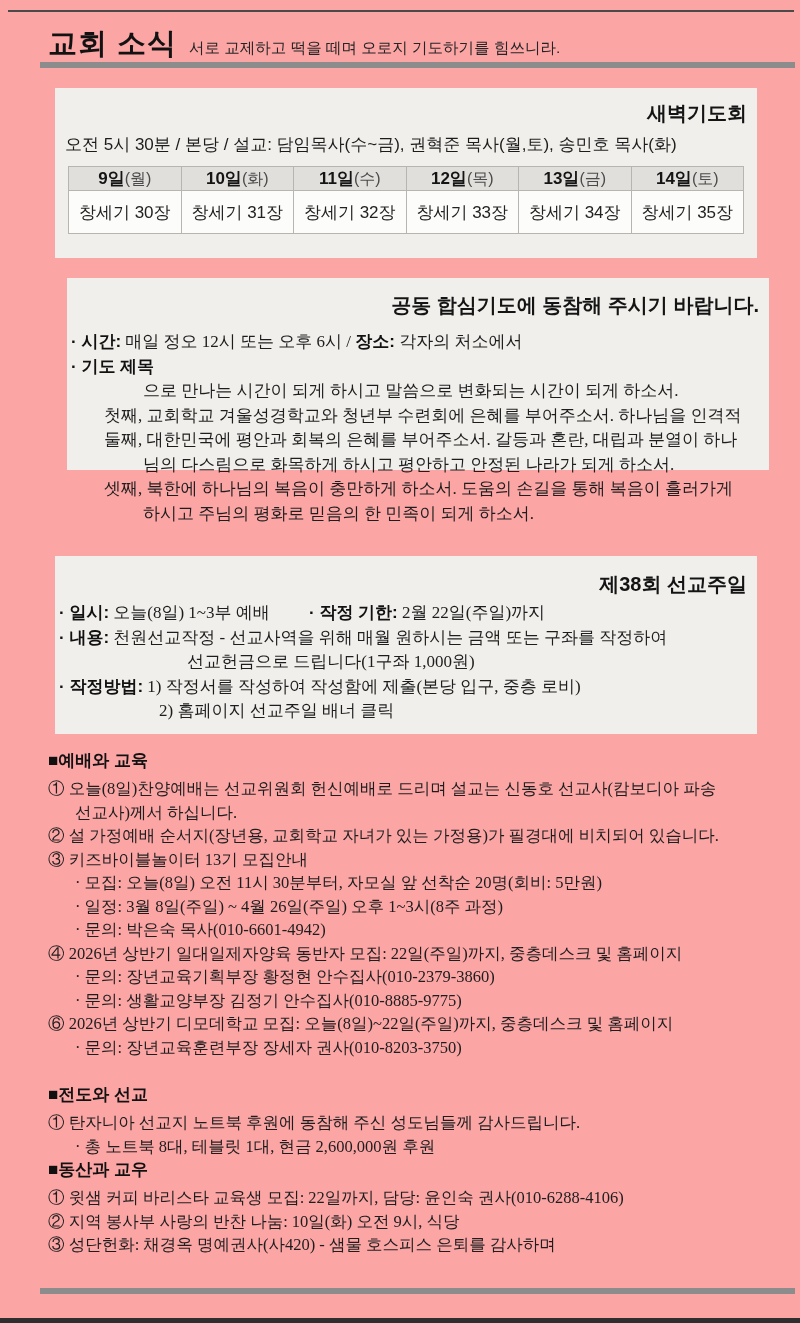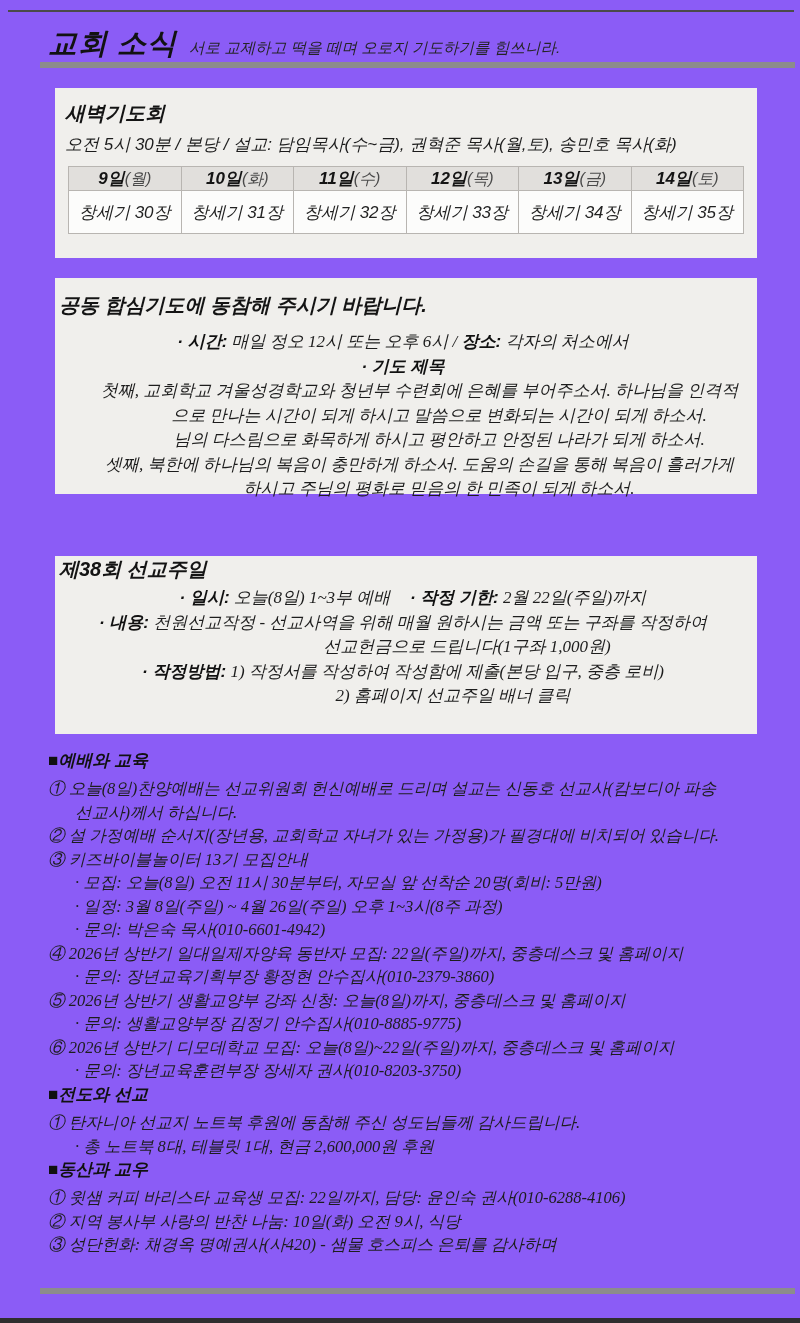--- a/index.html
+++ b/index.html
@@ -1,63 +1,63 @@
 <!DOCTYPE html>
 <html><head>
 <meta charset="utf-8">
 <style>
   * { margin:0; padding:0; box-sizing:border-box; }
   html,body { background:#ffffff; }
   body {
     width:800px; height:1323px; position:relative; overflow:hidden;
     font-family:"Liberation Serif", serif; color:#1b1b1b;
   }
-  .page { position:absolute; inset:0; width:800px; height:1323px; background:#8b5cf6;font-style:italic; }
+  .page { position:absolute; inset:0; width:800px; height:1323px; background:#fca5a5; }
 
   .top-line { position:absolute; top:10px; left:8px; right:6px; height:2px; background:#4a4a4a; }
   .header { position:absolute; top:24px; left:48px; right:30px; display:flex; align-items:baseline; gap:12px; white-space:nowrap; }
   .page-title { font-family:"Liberation Sans", sans-serif; font-weight:bold; font-size:29px; letter-spacing:1px; color:#121212; }
   .page-subtitle { font-family:"Liberation Sans", sans-serif; font-size:15.5px; color:#242424; }
   .rule { background:#8c8c8c; height:6px; position:absolute; left:40px; right:5px; }
   .rule-top { top:62px; }
   .rule-bottom { top:1288px; }
   .bottom-bar { position:absolute; top:1318px; left:0; width:800px; height:5px; background:#2e2e2e; }
 
   .box { position:absolute; left:55px; width:702px; background:#f0efec; }
   .box-title {
     font-family:"Liberation Sans", sans-serif; font-weight:bold; font-size:20px;
-    text-align:left; color:#141414; line-height:26px; white-space:nowrap;
+    text-align:right; color:#141414; line-height:26px; white-space:nowrap;
   }
 
   
   .box-dawn { top:88px; height:170px; padding:12px 10px 0 10px; }
   .dawn-info {
     font-family:"Liberation Sans", sans-serif; font-size:17px; text-align:left;
     margin-top:7px; line-height:24px; color:#1c1c1c; white-space:nowrap;
   }
   table.sched { width:calc(100% - 6px); margin:9px auto 0 auto; border-collapse:collapse; table-layout:fixed; }
   table.sched td {
     border:1px solid #b8b5b1; text-align:center;
     font-family:"Liberation Sans", sans-serif; font-size:17px;
   }
   tr.sched-head td { background:#e1dfdc; height:20px; }
   tr.sched-body td { background:#fcfcfb; height:43px; font-size:17px; color:#222; }
   .day-num { font-weight:bold; color:#141414; }
   .day-wd { color:#4a4a4a; font-size:16px; }
 
   
-  .box-joint { top:278px; height:216px; padding:14px 10px 6px 4px; }
-  .bl { font-size:17px; line-height:24.5px; white-space:nowrap; color:#1d1d1d;text-align:center; }
+  .box-joint { top:278px; height:192px; padding:14px 10px 6px 4px;margin-left:12px; }
+  .bl { font-size:17px; line-height:24.5px; white-space:nowrap; color:#1d1d1d; }
   .lbl { font-family:"Liberation Sans", sans-serif; font-weight:bold; color:#111; }
   .joint-first { margin-top:12px; }
   .t1 { padding-left:33px; }
   .t2 { padding-left:72px; }
 
   
-  .box-mission { top:556px; height:178px; padding:0 10px 0 4px; }
+  .box-mission { top:556px; height:178px; padding:15px 10px 0 4px; }
   .mission-first { margin-top:4px; }
   .when-group { display:inline-block; width:250px; }
   .m-cont1 { padding-left:128px; }
   .m-cont2 { padding-left:100px; }
 
   
   .sec { position:absolute; left:48px; width:714px; }
   .sec-worship { top:748px; }
   .sec-evangelism { top:1082px; }
   .sec-fellowship { top:1157px; }
@@ -105,22 +105,23 @@
       </tbody>
     </table>
   </section>
 
   <section class="box box-joint">
     <div class="box-title">공동 합심기도에 동참해 주시기 바랍니다.</div>
     <div class="bl joint-first">
       <span class="lbl">· 시간:</span><span> 매일 정오 12시 또는 오후 6시 / </span><span class="lbl">장소:</span><span> 각자의 처소에서</span>
     </div>
     <div class="bl lbl">· 기도 제목</div>
+    <div class="bl t2">으로 만나는 시간이 되게 하시고 말씀으로 변화되는 시간이 되게 하소서.</div>
     <div class="bl t1">첫째, 교회학교 겨울성경학교와 청년부 수련회에 은혜를 부어주소서. 하나님을 인격적</div>
-    <div class="bl t2">으로 만나는 시간이 되게 하시고 말씀으로 변화되는 시간이 되게 하소서.</div>
+    <div class="bl t1">둘째, 대한민국에 평안과 회복의 은혜를 부어주소서. 갈등과 혼란, 대립과 분열이 하나</div>
     <div class="bl t2">님의 다스림으로 화목하게 하시고 평안하고 안정된 나라가 되게 하소서.</div>
     <div class="bl t1">셋째, 북한에 하나님의 복음이 충만하게 하소서. 도움의 손길을 통해 복음이 흘러가게</div>
     <div class="bl t2">하시고 주님의 평화로 믿음의 한 민족이 되게 하소서.</div>
   </section>
 
   <section class="box box-mission">
     <div class="box-title">제38회 선교주일</div>
     <div class="bl mission-first">
       <span class="when-group"><span class="lbl">· 일시:</span><span> 오늘(8일) 1~3부 예배</span></span><span class="lbl">· 작정 기한:</span><span> 2월 22일(주일)까지</span>
     </div>
@@ -138,21 +139,20 @@
     <div class="sec-heading"><span>■</span><span>예배와 교육</span></div>
     <div class="line item">① 오늘(8일)찬양예배는 선교위원회 헌신예배로 드리며 설교는 신동호 선교사(캄보디아 파송</div>
     <div class="line cont">선교사)께서 하십니다.</div>
     <div class="line item">② 설 가정예배 순서지(장년용, 교회학교 자녀가 있는 가정용)가 필경대에 비치되어 있습니다.</div>
     <div class="line item">③ 키즈바이블놀이터 13기 모집안내</div>
     <div class="line sub">· 모집: 오늘(8일) 오전 11시 30분부터, 자모실 앞 선착순 20명(회비: 5만원)</div>
     <div class="line sub">· 일정: 3월 8일(주일) ~ 4월 26일(주일) 오후 1~3시(8주 과정)</div>
     <div class="line sub">· 문의: 박은숙 목사(010-6601-4942)</div>
     <div class="line item">④ 2026년 상반기 일대일제자양육 동반자 모집: 22일(주일)까지, 중층데스크 및 홈페이지</div>
     <div class="line sub">· 문의: 장년교육기획부장 황정현 안수집사(010-2379-3860)</div>
-    <div class="line item">⑤ 2026년 상반기 생활교양부 강좌 신청: 오늘(8일)까지, 중층데스크 및 홈페이지</div>
     <div class="line sub">· 문의: 생활교양부장 김정기 안수집사(010-8885-9775)</div>
     <div class="line item">⑥ 2026년 상반기 디모데학교 모집: 오늘(8일)~22일(주일)까지, 중층데스크 및 홈페이지</div>
     <div class="line sub">· 문의: 장년교육훈련부장 장세자 권사(010-8203-3750)</div>
   </section>
 
   <section class="sec sec-evangelism">
     <div class="sec-heading"><span>■</span><span>전도와 선교</span></div>
     <div class="line item">① 탄자니아 선교지 노트북 후원에 동참해 주신 성도님들께 감사드립니다.</div>
     <div class="line sub">· 총 노트북 8대, 테블릿 1대, 현금 2,600,000원 후원</div>
   </section>

